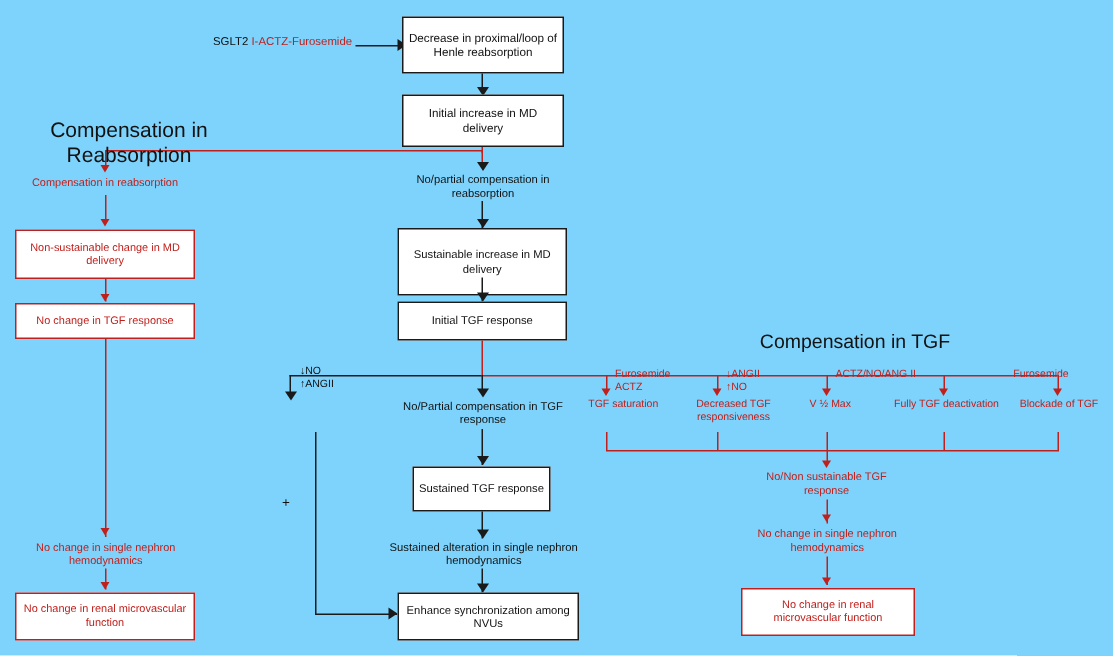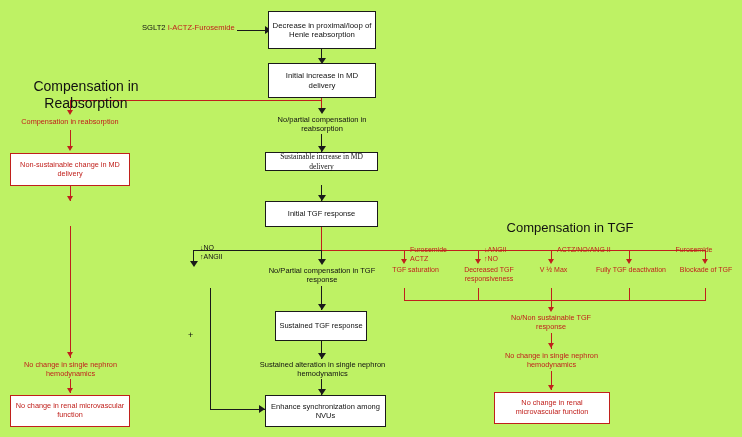--- a/index.html
+++ b/index.html
@@ -1,19 +1,19 @@
 <!DOCTYPE html>
 <html><head>
 <meta charset="utf-8">
 <style>
   html,body{margin:0;padding:0;background:#ffffff;}
   #canvas{
     position:relative;
     width:742px;height:437px;
-    background:#bef264;
+    background:#7dd3fc;
     font-family:"Liberation Sans",sans-serif;
     overflow:hidden;
   }
   .box{
     position:absolute;
     box-sizing:border-box;
     display:flex;align-items:center;justify-content:center;
     text-align:center;
     line-height:1.22;
     padding:2px 3px;
@@ -84,37 +84,38 @@
   <div class="lbl r" style="left:4px;top:118px;width:132px;font-size:7.3px;">Compensation in reabsorption</div>
 
   <div class="vline r" style="left:70px;top:130px;height:18px;"></div>
   <div class="arrow down r" style="left:67px;top:146px;"></div>
 
   <div class="box r" style="left:10px;top:153px;width:120px;height:33px;font-size:7.3px;">Non-sustainable change in MD delivery</div>
 
   <div class="vline r" style="left:70px;top:186px;height:15px;"></div>
   <div class="arrow down r" style="left:67px;top:196px;"></div>
 
+  <div class="box r" style="left:10px;top:202px;width:120px;height:24px;font-size:7.3px;">No change in TGF response</div>
 
   <div class="vline r" style="left:70px;top:226px;height:132px;"></div>
   <div class="arrow down r" style="left:67px;top:352px;"></div>
 
   <div class="lbl r" style="left:8px;top:361px;width:125px;font-size:7.3px;">No change in single nephron hemodynamics</div>
 
   <div class="vline r" style="left:70px;top:379px;height:14px;"></div>
   <div class="arrow down r" style="left:67px;top:388px;"></div>
 
   <div class="box r" style="left:10px;top:395px;width:120px;height:32px;font-size:7.3px;">No change in renal microvascular function</div>
 
   <div class="lbl k" style="left:259px;top:115px;width:126px;font-size:7.5px;">No/partial compensation in reabsorption</div>
 
   <div class="vline k" style="left:321px;top:134px;height:18px;"></div>
   <div class="arrow down k" style="left:318px;top:146px;"></div>
 
-  <div class="box k" style="left:265px;top:152px;width:113px;height:19px;font-size:7.5px;font-family:Liberation Serif, serif;">Sustainable increase in MD delivery</div>
+  <div class="box k" style="left:265px;top:152px;width:113px;height:45px;font-size:7.5px;">Sustainable increase in MD delivery</div>
 
   <div class="vline k" style="left:321px;top:185px;height:16px;"></div>
   <div class="arrow down k" style="left:318px;top:195px;"></div>
 
   <div class="box k" style="left:265px;top:201px;width:113px;height:26px;font-size:7.5px;">Initial TGF response</div>
 
   <div class="vline r" style="left:321px;top:227px;height:24px;"></div>
   <div class="hline k" style="left:193px;top:250px;width:128px;"></div>
   <div class="hline r" style="left:321px;top:250px;width:384px;"></div>
 

